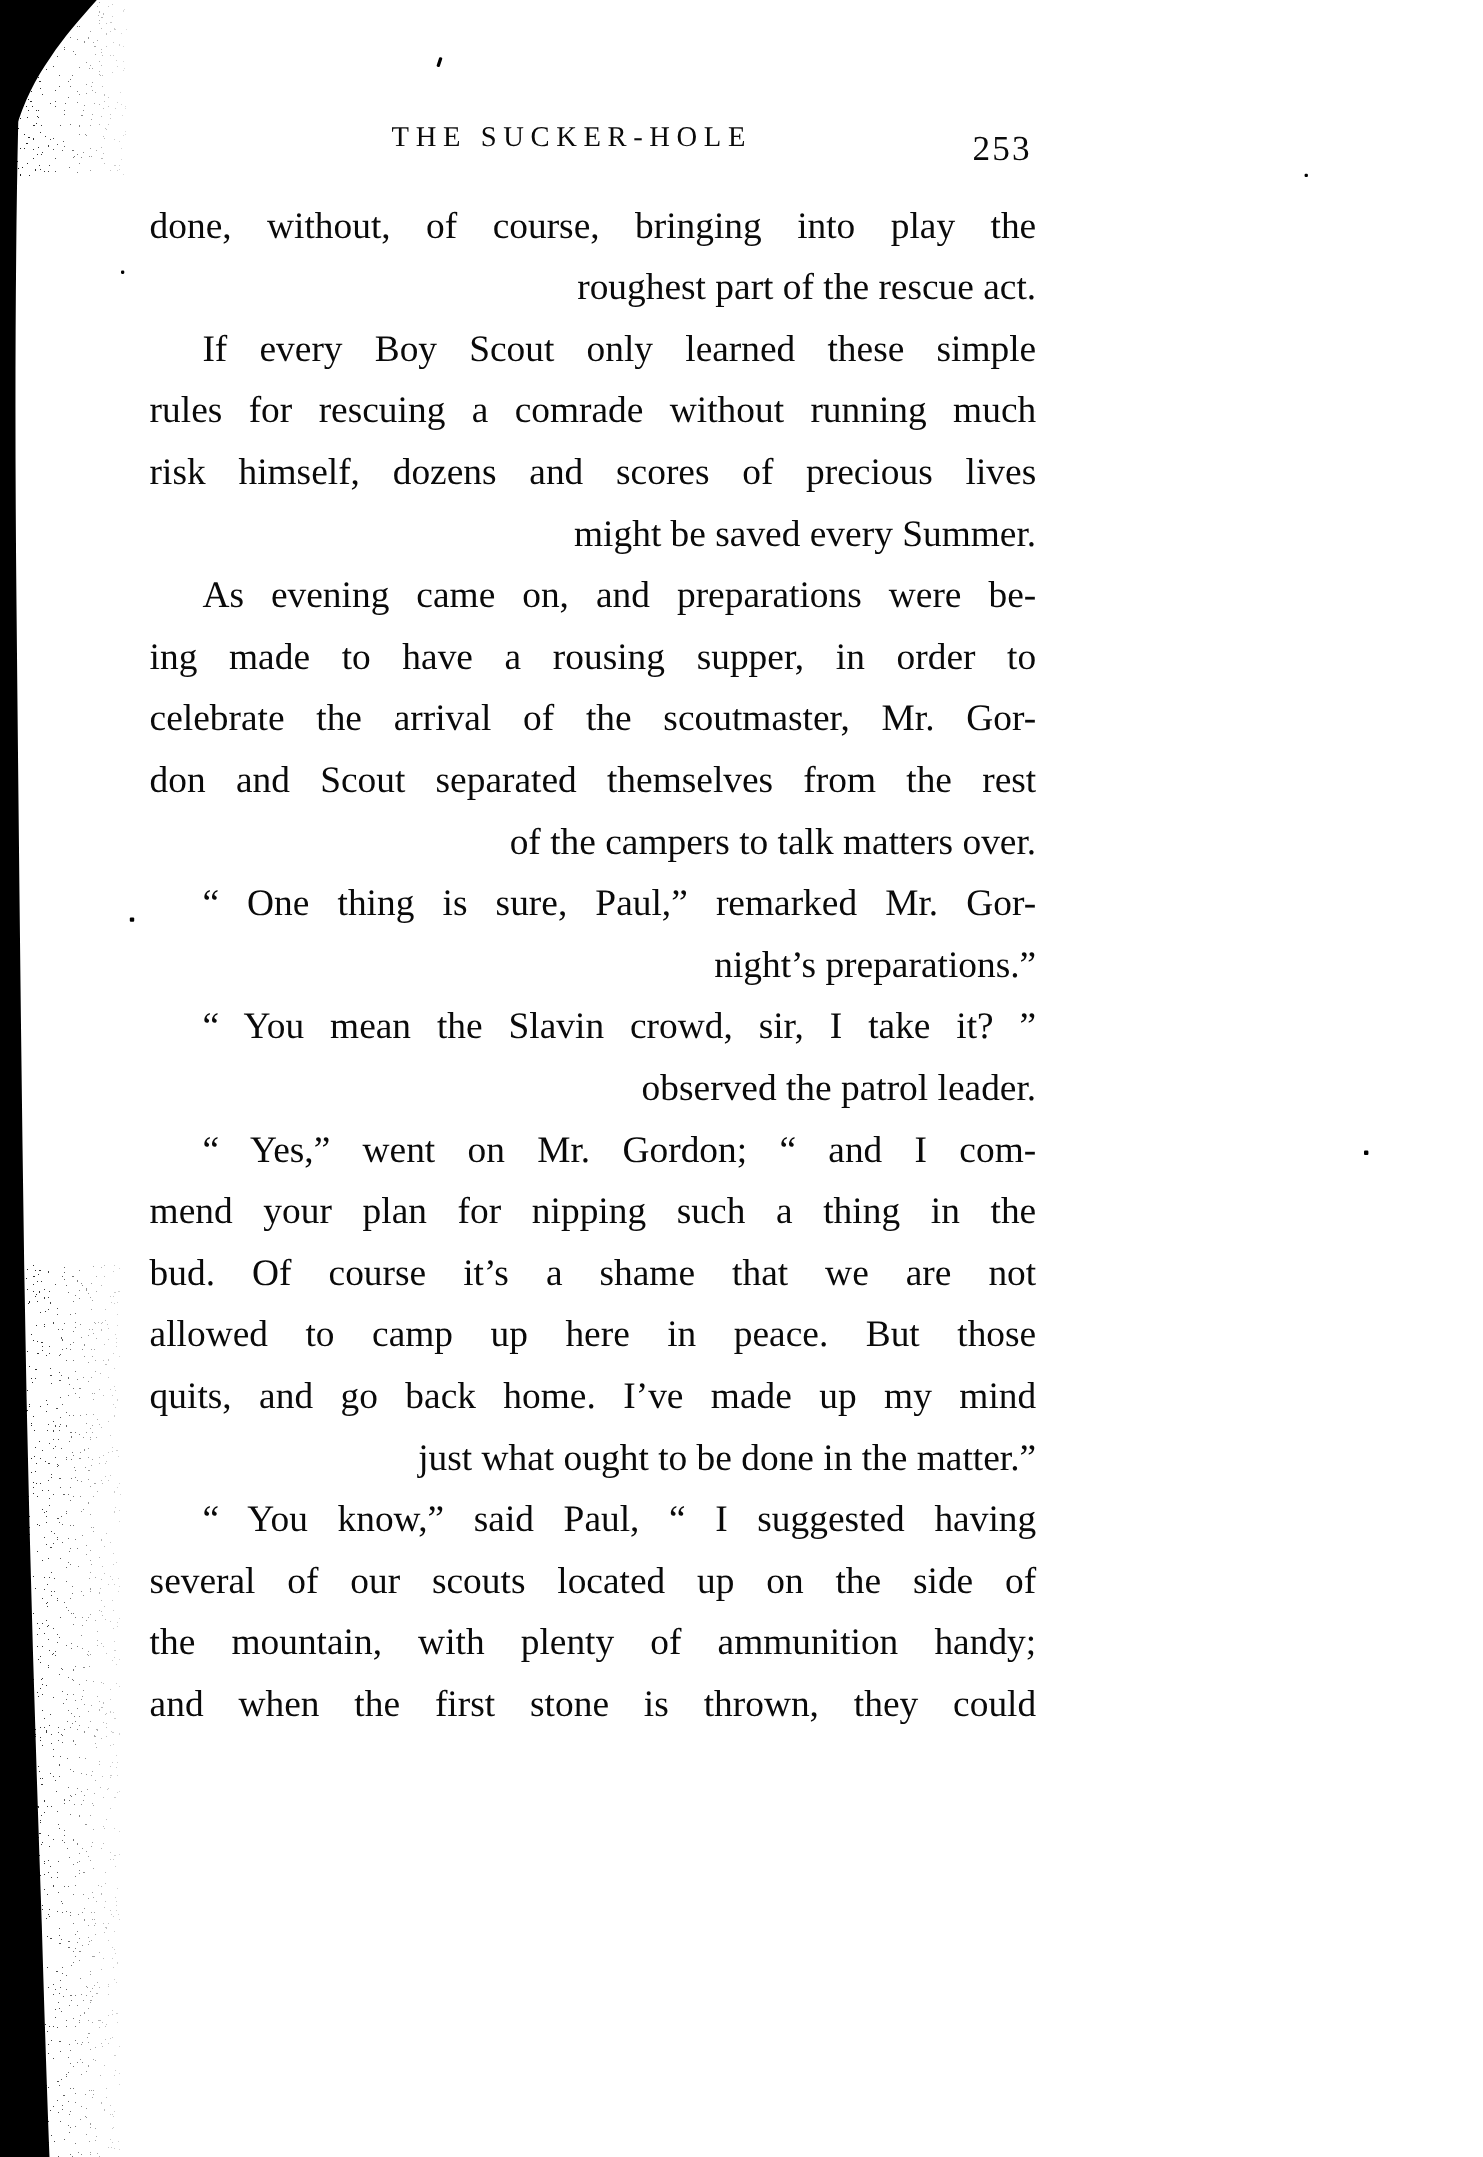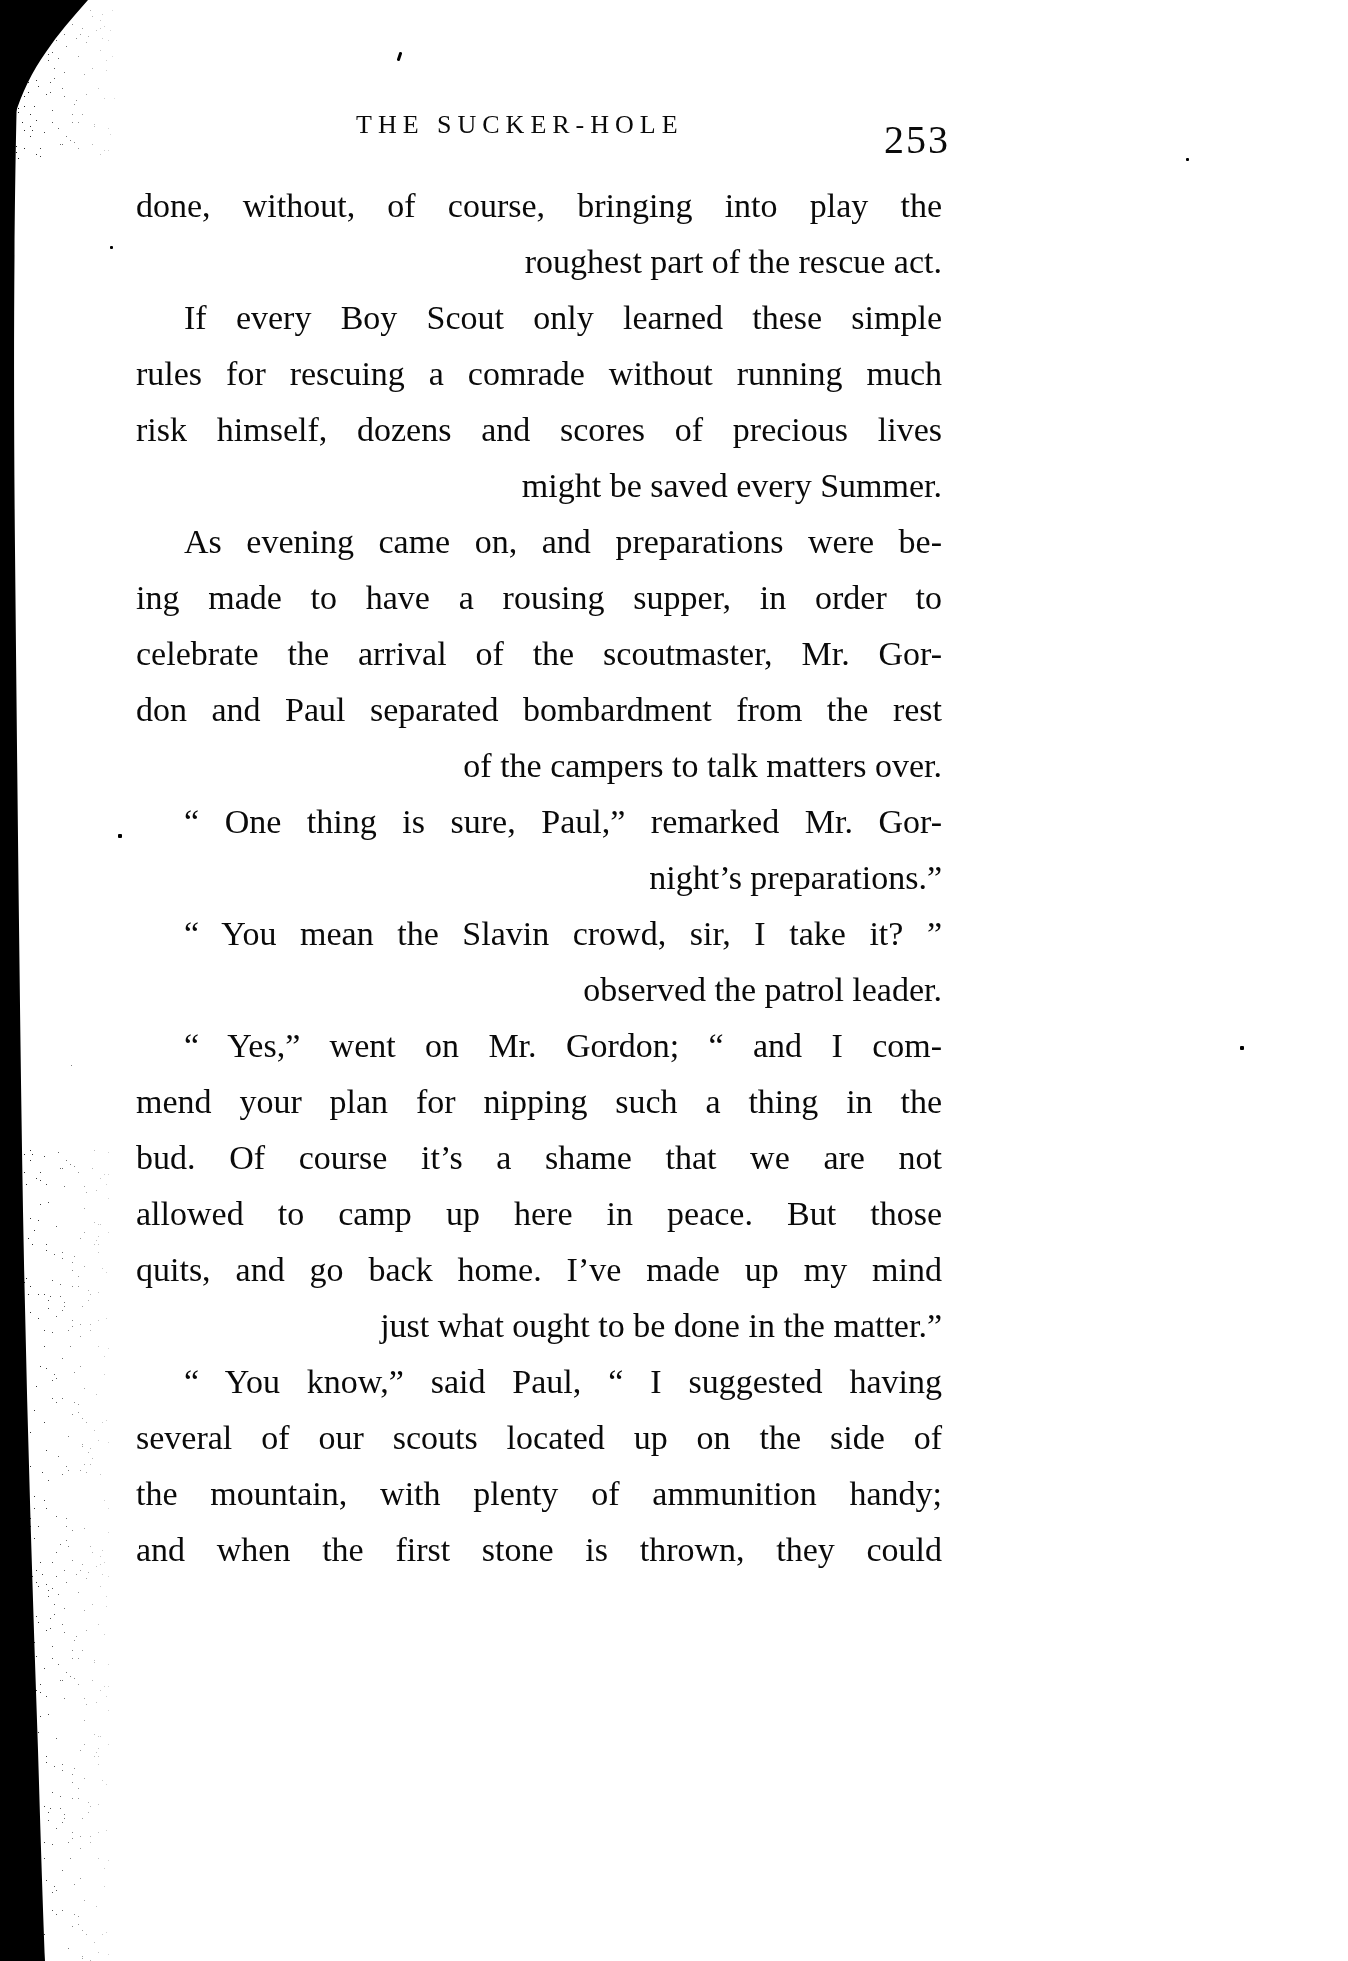--- a/index.html
+++ b/index.html
@@ -30,21 +30,21 @@
     top: 110px;
     font-size: 26px;
     letter-spacing: 6px;
     white-space: nowrap;
     color: #0a0a0a;
   }
   .page-number {
     position: absolute;
     left: 884px;
     top: 116px;
-    font-size: 40px;
+    font-size: 32px;
     letter-spacing: 2px;
     color: #0a0a0a;
   }
   .page-text {
     position: absolute;
     left: 136px;
     top: 178px;
     width: 806px;
     font-size: 34px;
     line-height: 56px;
@@ -135,21 +135,21 @@
   <div class="page-text">
       <div class="line j">done, without, of course, bringing into play the</div>
       <div class="line">roughest part of the rescue act.</div>
       <div class="line j ind">If every Boy Scout only learned these simple</div>
       <div class="line j">rules for rescuing a comrade without running much</div>
       <div class="line j">risk himself, dozens and scores of precious lives</div>
       <div class="line">might be saved every Summer.</div>
       <div class="line j ind">As evening came on, and preparations were be-</div>
       <div class="line j">ing made to have a rousing supper, in order to</div>
       <div class="line j">celebrate the arrival of the scoutmaster, Mr. Gor-</div>
-      <div class="line j">don and Paul separated bombardment from the rest</div>
+      <div class="line j">don and Scout separated themselves from the rest</div>
       <div class="line">of the campers to talk matters over.</div>
       <div class="line j ind">“ One thing is sure, Paul,” remarked Mr. Gor-</div>
       <div class="line">night’s preparations.”</div>
       <div class="line j ind">“ You mean the Slavin crowd, sir, I take it? ”</div>
       <div class="line">observed the patrol leader.</div>
       <div class="line j ind">“ Yes,” went on Mr. Gordon; “ and I com-</div>
       <div class="line j">mend your plan for nipping such a thing in the</div>
       <div class="line j">bud. Of course it’s a shame that we are not</div>
       <div class="line j">allowed to camp up here in peace.  But those</div>
       <div class="line j">quits, and go back home.  I’ve made up my mind</div>

